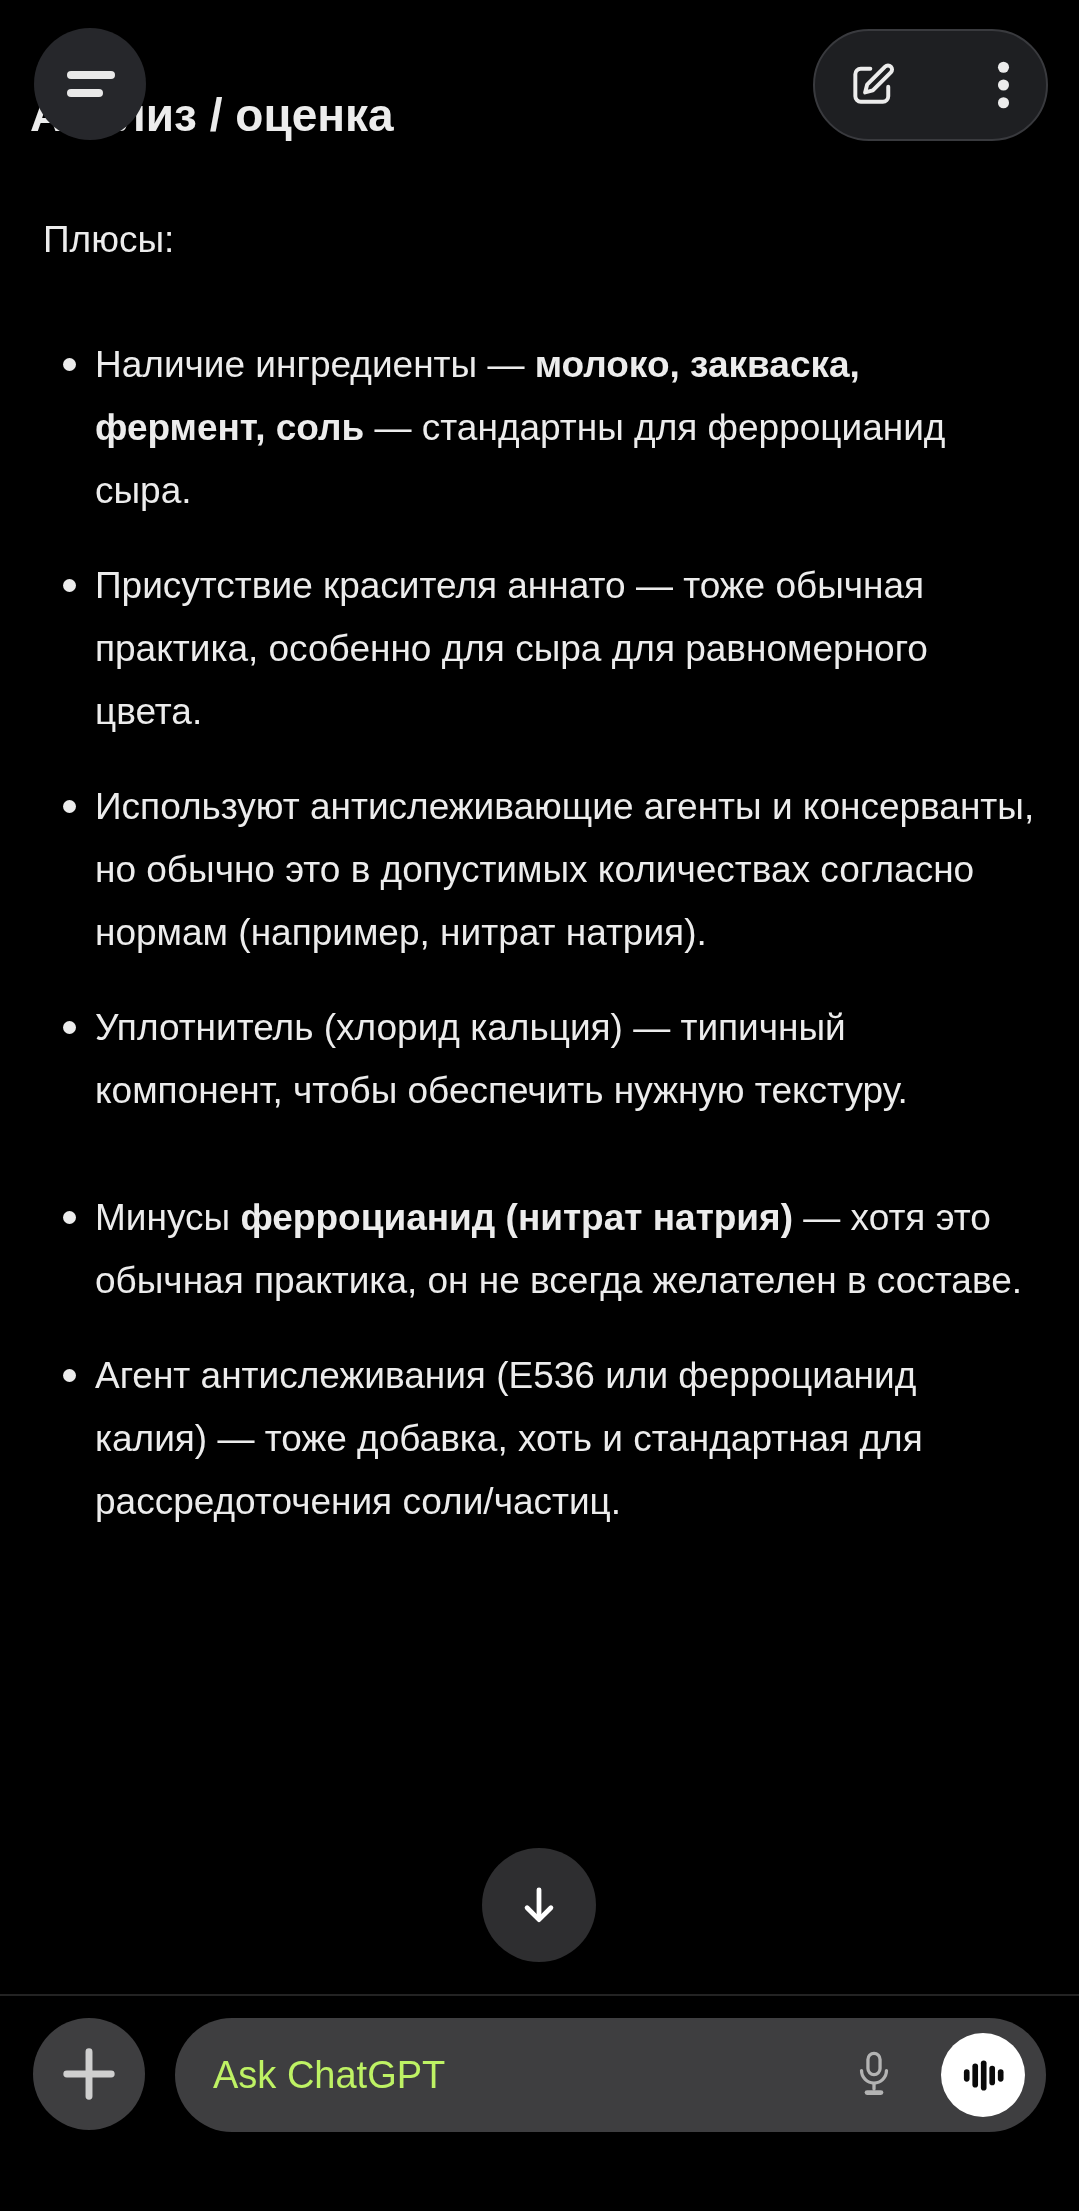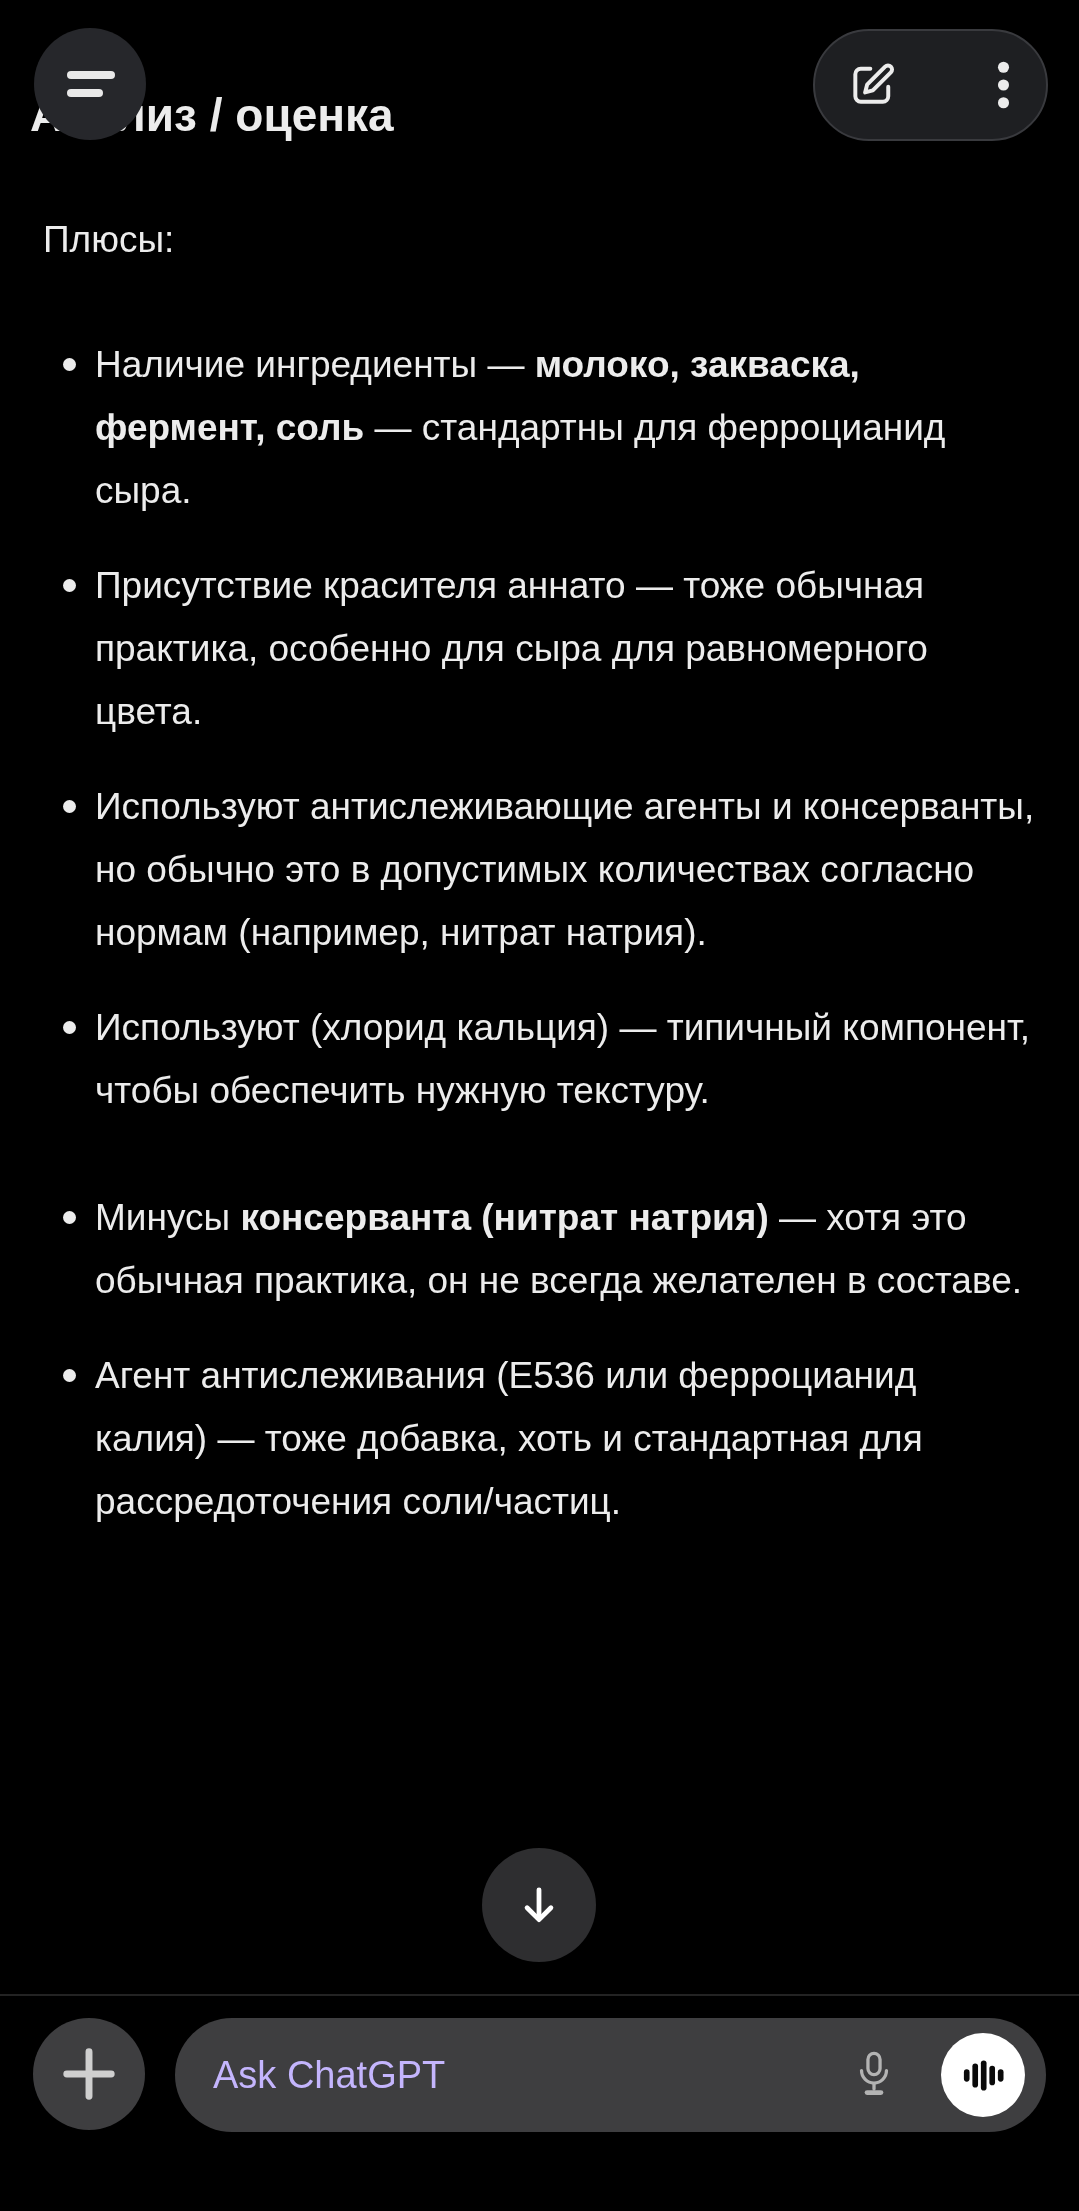--- a/index.html
+++ b/index.html
@@ -61,43 +61,43 @@
   .add-btn{
     position:absolute;left:33px;top:0;width:112px;height:112px;border-radius:50%;
     background:#3e3e40;border:none;cursor:pointer;
     display:flex;align-items:center;justify-content:center;
   }
   .input-pill{
     position:absolute;left:175px;top:0;width:871px;height:114px;
     border-radius:57px;background:#3e3e40;display:flex;align-items:center;
     cursor:text;
   }
-  .placeholder{margin-left:38px;font-size:38px;line-height:38px;color:#c4b5fd}
+  .placeholder{margin-left:38px;font-size:38px;line-height:38px;color:#bef264}
   .mic-btn{position:absolute;right:150px;top:50%;transform:translateY(-50%);background:none;border:none;padding:0;cursor:pointer;display:flex}
   .voice-btn{
     position:absolute;right:21px;top:15px;width:84px;height:84px;border-radius:50%;
     background:#fff;border:none;cursor:pointer;
     display:flex;align-items:center;justify-content:center;
   }
 </style>
 </head>
 <body>
 
 <div>
 
   <main class="content">
     <p>Плюсы:</p>
     <ul class="bullets pros" id="pros-list">
         <li><span>Наличие ингредиенты — </span><strong>молоко, закваска, фермент, соль</strong><span> — стандартны для ферроцианид сыра.</span></li>
         <li><span>Присутствие красителя аннато — тоже обычная практика, особенно для сыра для равномерного цвета.</span></li>
         <li><span>Используют антислеживающие агенты и консерванты, но обычно это в допустимых количествах согласно нормам (например, нитрат натрия).</span></li>
-        <li><span>Используют (хлорид кальция) — типичный компонент, чтобы обеспечить нужную текстуру.</span></li>
+        <li><span>Уплотнитель (хлорид кальция) — типичный компонент, чтобы обеспечить нужную текстуру.</span></li>
       </ul>
     <ul class="bullets cons" id="cons-list">
-        <li><span>Минусы </span><strong>консерванта (нитрат натрия)</strong><span> — хотя это обычная практика, он не всегда желателен в составе.</span></li>
+        <li><span>Минусы </span><strong>ферроцианид (нитрат натрия)</strong><span> — хотя это обычная практика, он не всегда желателен в составе.</span></li>
         <li><span>Агент антислеживания (E536 или ферроцианид калия) — тоже добавка, хоть и стандартная для рассредоточения соли/частиц.</span></li>
       </ul>
   </main>
 
   <header>
     <h1 class="title">Анализ / оценка</h1>
 
     <button class="menu-btn">
       <span style="display:contents">
         <span class="mline m1"></span>

